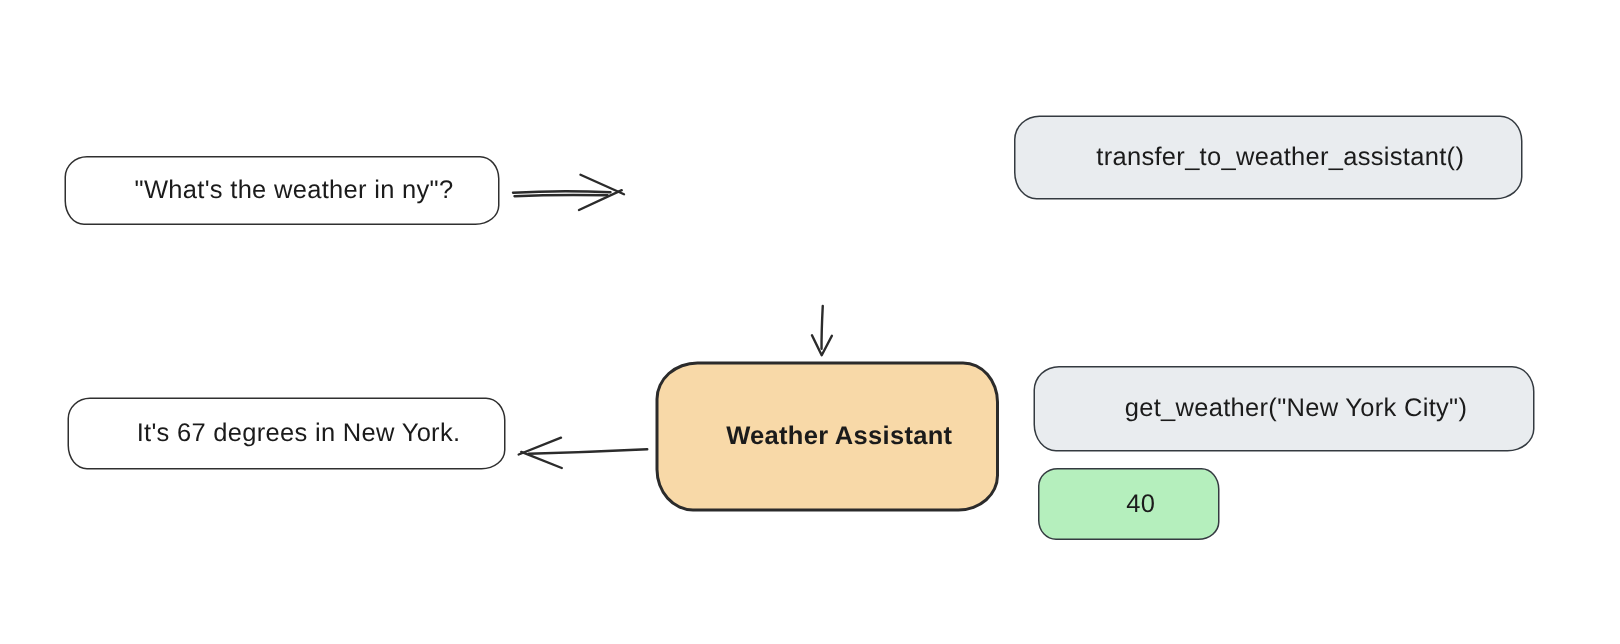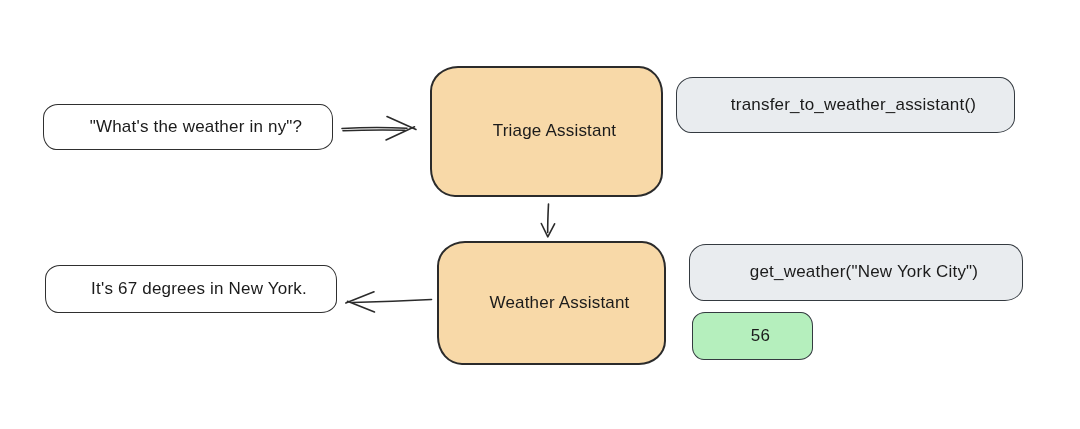--- a/index.html
+++ b/index.html
@@ -49,21 +49,21 @@
   
   .result {
     background: #b5efbd;
     border: 1.7px solid #343a40;
     border-radius: 13px 12px 14px 12px / 12px 14px 12px 13px;
   }
 
   .node-user-query   { left: 43px;  top: 104px; width: 290px; height: 46px; }
   .node-triage       { left: 430px; top: 66px;  width: 233px; height: 131px; }
   .node-transfer     { left: 676px; top: 77px;  width: 339px; height: 56px; }
-  .node-weather      { left: 437px; top: 241px; width: 229px; height: 124px; }
+  .node-weather      { left: 437px; top: 241px; width: 229px; height: 100px; font-weight: bold; }
   .node-get-weather  { left: 689px; top: 244px; width: 334px; height: 57px; }
   .node-result       { left: 692px; top: 312px; width: 121px; height: 48px; }
   .node-response     { left: 45px;  top: 265px; width: 292px; height: 48px; }
 
   .arrows {
     position: absolute;
     left: 0;
     top: 0;
     width: 1080px;
     height: 429px;
@@ -100,37 +100,34 @@
       <path d="M431.5 299.5 C 405 300.8, 378 301.8, 352.5 302.5"></path>
       <path d="M374 291.8 L 345.8 303"></path>
       <path d="M374.5 312 L 347.5 301.3"></path>
     </g>
   </svg>
 
   <div class="node msg node-user-query">
     <span>"What's the weather in ny"?</span>
   </div>
 
-  <div class="node agent node-triage">
-    <span>Triage Assistant</span>
-  </div>
 
   <div class="node tool node-transfer">
     <span>transfer_to_weather_assistant()</span>
   </div>
 
   <div class="node agent node-weather">
     <span>Weather Assistant</span>
   </div>
 
   <div class="node tool node-get-weather">
     <span>get_weather("New York City")</span>
   </div>
 
   <div class="node result node-result">
-    <span>56</span>
+    <span>40</span>
   </div>
 
   <div class="node msg node-response">
     <span>It's 67 degrees in New York.</span>
   </div>
 
 </div>
 
 </body></html>

